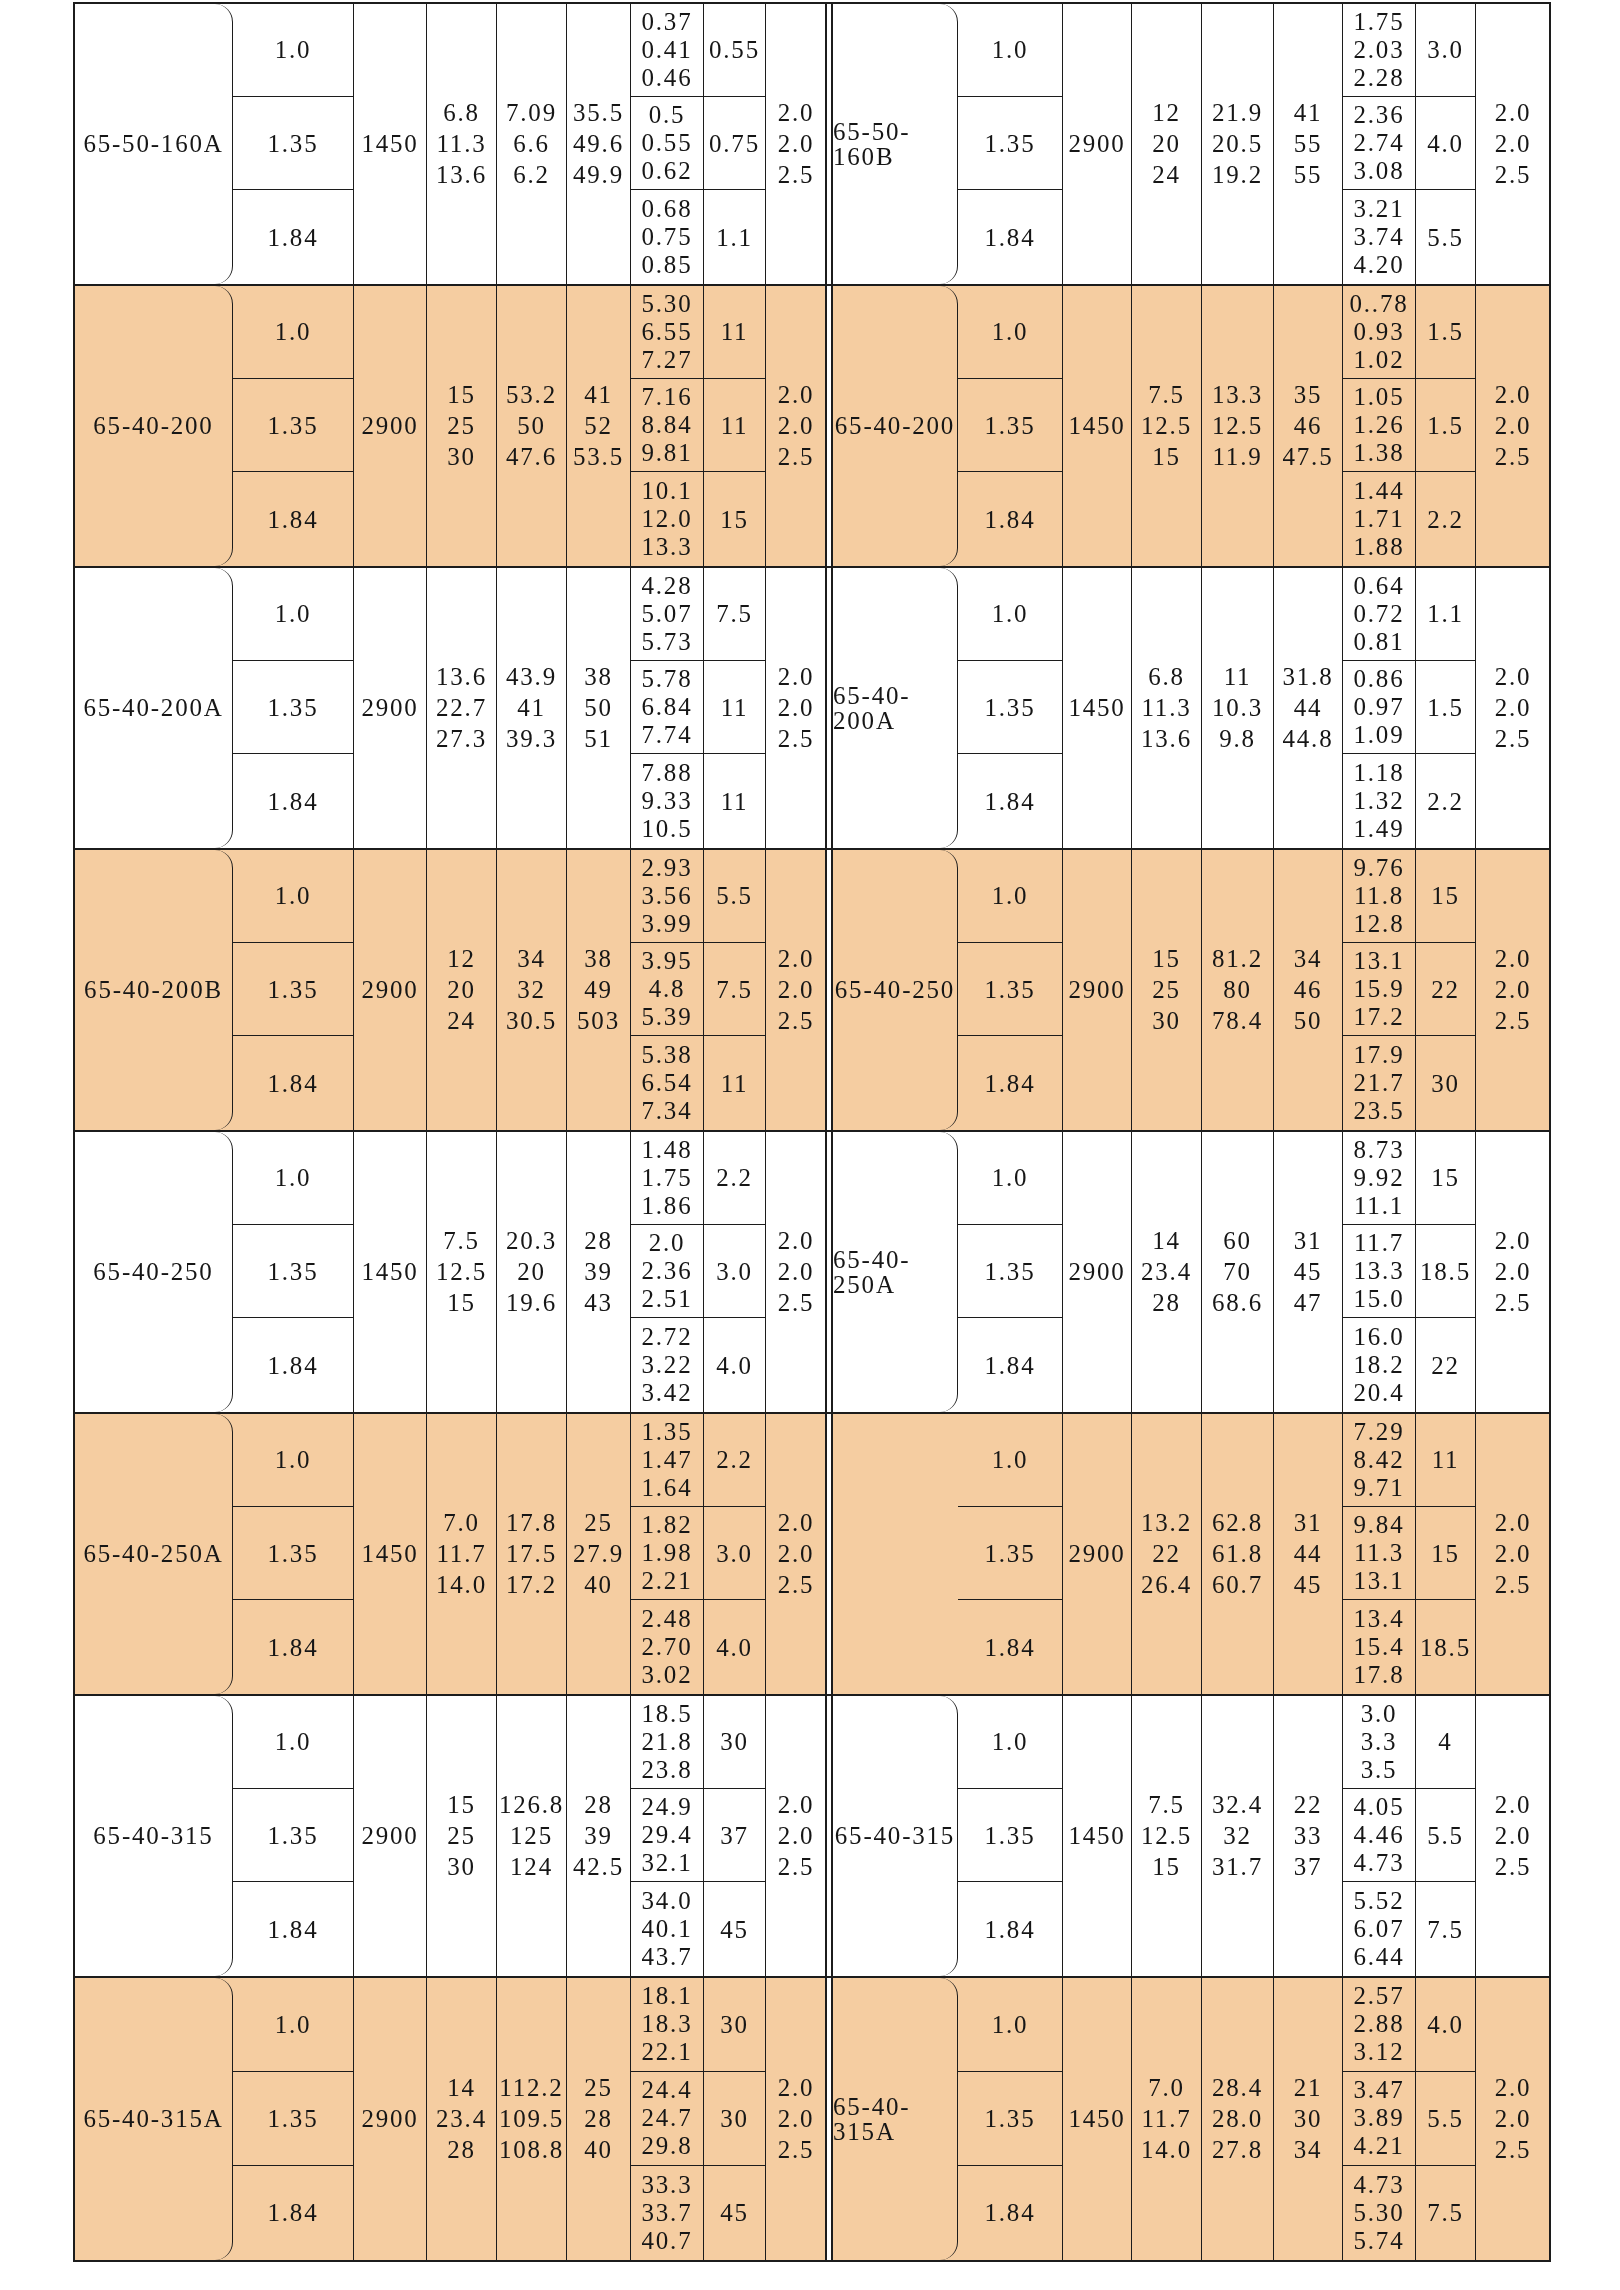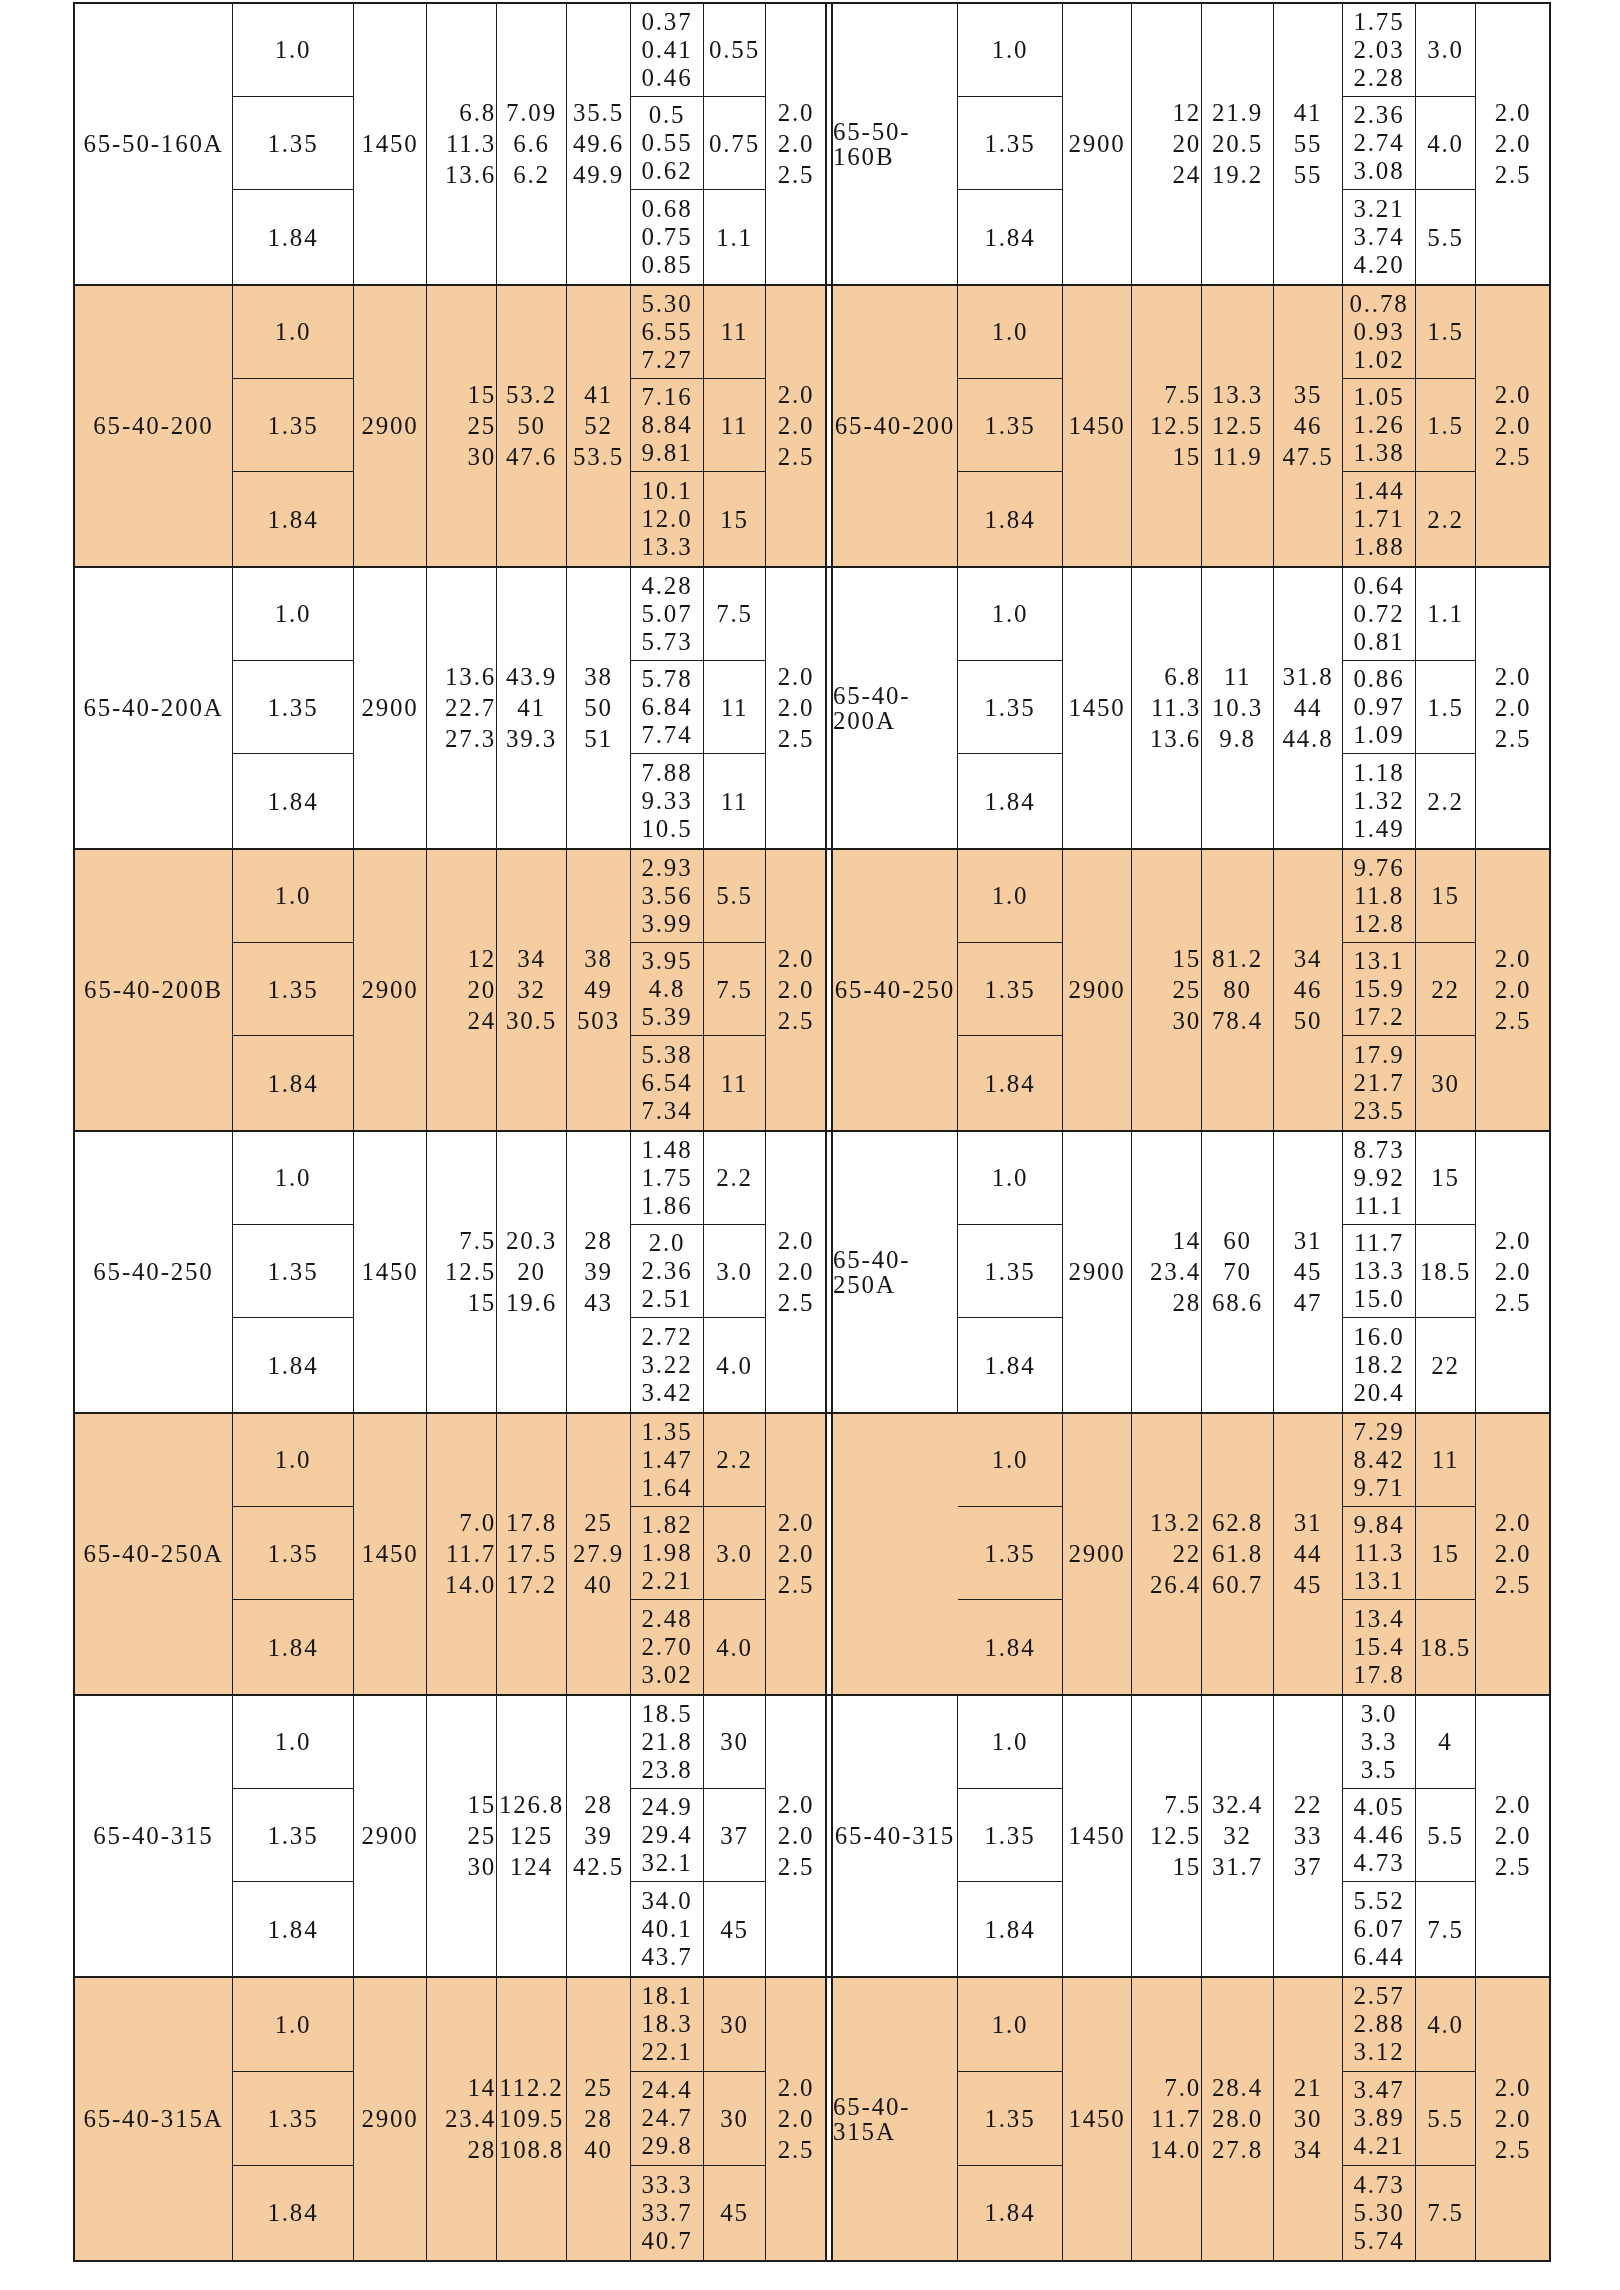--- a/index.html
+++ b/index.html
@@ -54,24 +54,24 @@
     align-items:center;
     justify-content:center;
     border-right:1.8px solid var(--line);
     font-size:25px;
     letter-spacing:1.8px;
     line-height:1;
   }
   .cell.multi{flex-direction:column;}
   .ln{line-height:31px;}   
   .pl{line-height:28px;}   
-  .c-model{grid-column:1;grid-row:1/4;}
+  .c-model{grid-column:1;grid-row:1/4;border-radius:18px;}
   .c-val{grid-column:2;}
   .c-rpm{grid-column:3;grid-row:1/4;}
-  .c-flow{grid-column:4;grid-row:1/4;align-items:flex-end;}
+  .c-flow{grid-column:4;grid-row:1/4;}
   .c-head{grid-column:5;grid-row:1/4;justify-content:center;}
   .c-eff{grid-column:6;grid-row:1/4;}
   .c-power{grid-column:7;}
   .c-motor{grid-column:8;}
   .c-press{grid-column:9;grid-row:1/4;border-right:none;}
   .r1{grid-row:1;}
   .r2{grid-row:2;}
   .r3{grid-row:3;}
   .c-val.r1,.c-val.r2,.c-power.r1,.c-power.r2,.c-motor.r1,.c-motor.r2{
     border-bottom:1.8px solid var(--line);

